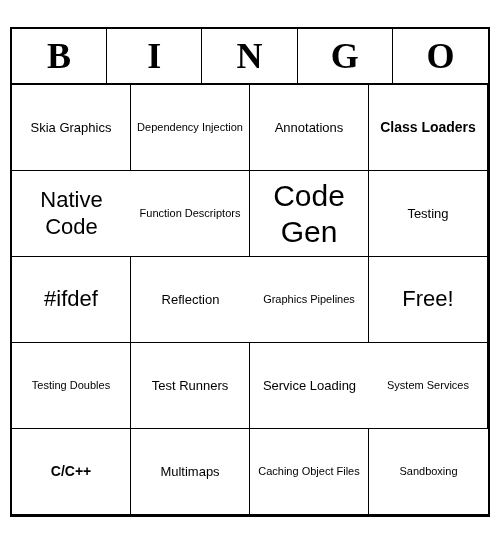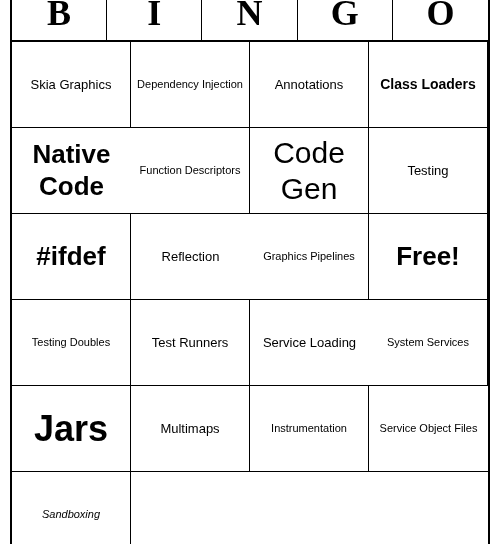--- a/index.html
+++ b/index.html
@@ -54,22 +54,22 @@
     }
     .bingo-cell:nth-child(n+21) {
       border-bottom: none;
       font-style: italic;
     }
     .cell-text {
       font-size: 13px;
       line-height: 1.2;
     }
     .cell-text.large {
-      font-size: 26px;
-      font-weight: bold;
+      font-size: 22px;
+      font-weight: normal;
     }
     .cell-text.xlarge {
       font-size: 30px;
       font-weight: normal;
     }
     .cell-text.huge {
       font-size: 36px;
       font-weight: bold;
     }
     .cell-text.medium {
@@ -134,28 +134,25 @@
       <div class="bingo-cell">
         <span class="cell-text">Test Runners</span>
       </div>
       <div class="bingo-cell">
         <span class="cell-text">Service Loading</span>
       </div>
       <div class="bingo-cell">
         <span class="cell-text small">System Services</span>
       </div>
       <div class="bingo-cell">
-        <span class="cell-text huge">Jars</span>
+        <span class="cell-text medium">C/C++</span>
       </div>
       <div class="bingo-cell">
         <span class="cell-text">Multimaps</span>
       </div>
       <div class="bingo-cell">
-        <span class="cell-text small">Instrumentation</span>
-      </div>
-      <div class="bingo-cell">
-        <span class="cell-text small">Service Object Files</span>
+        <span class="cell-text small">Caching Object Files</span>
       </div>
       <div class="bingo-cell">
         <span class="cell-text small">Sandboxing</span>
       </div>
     </div>
 </div>
 
 </body></html>

